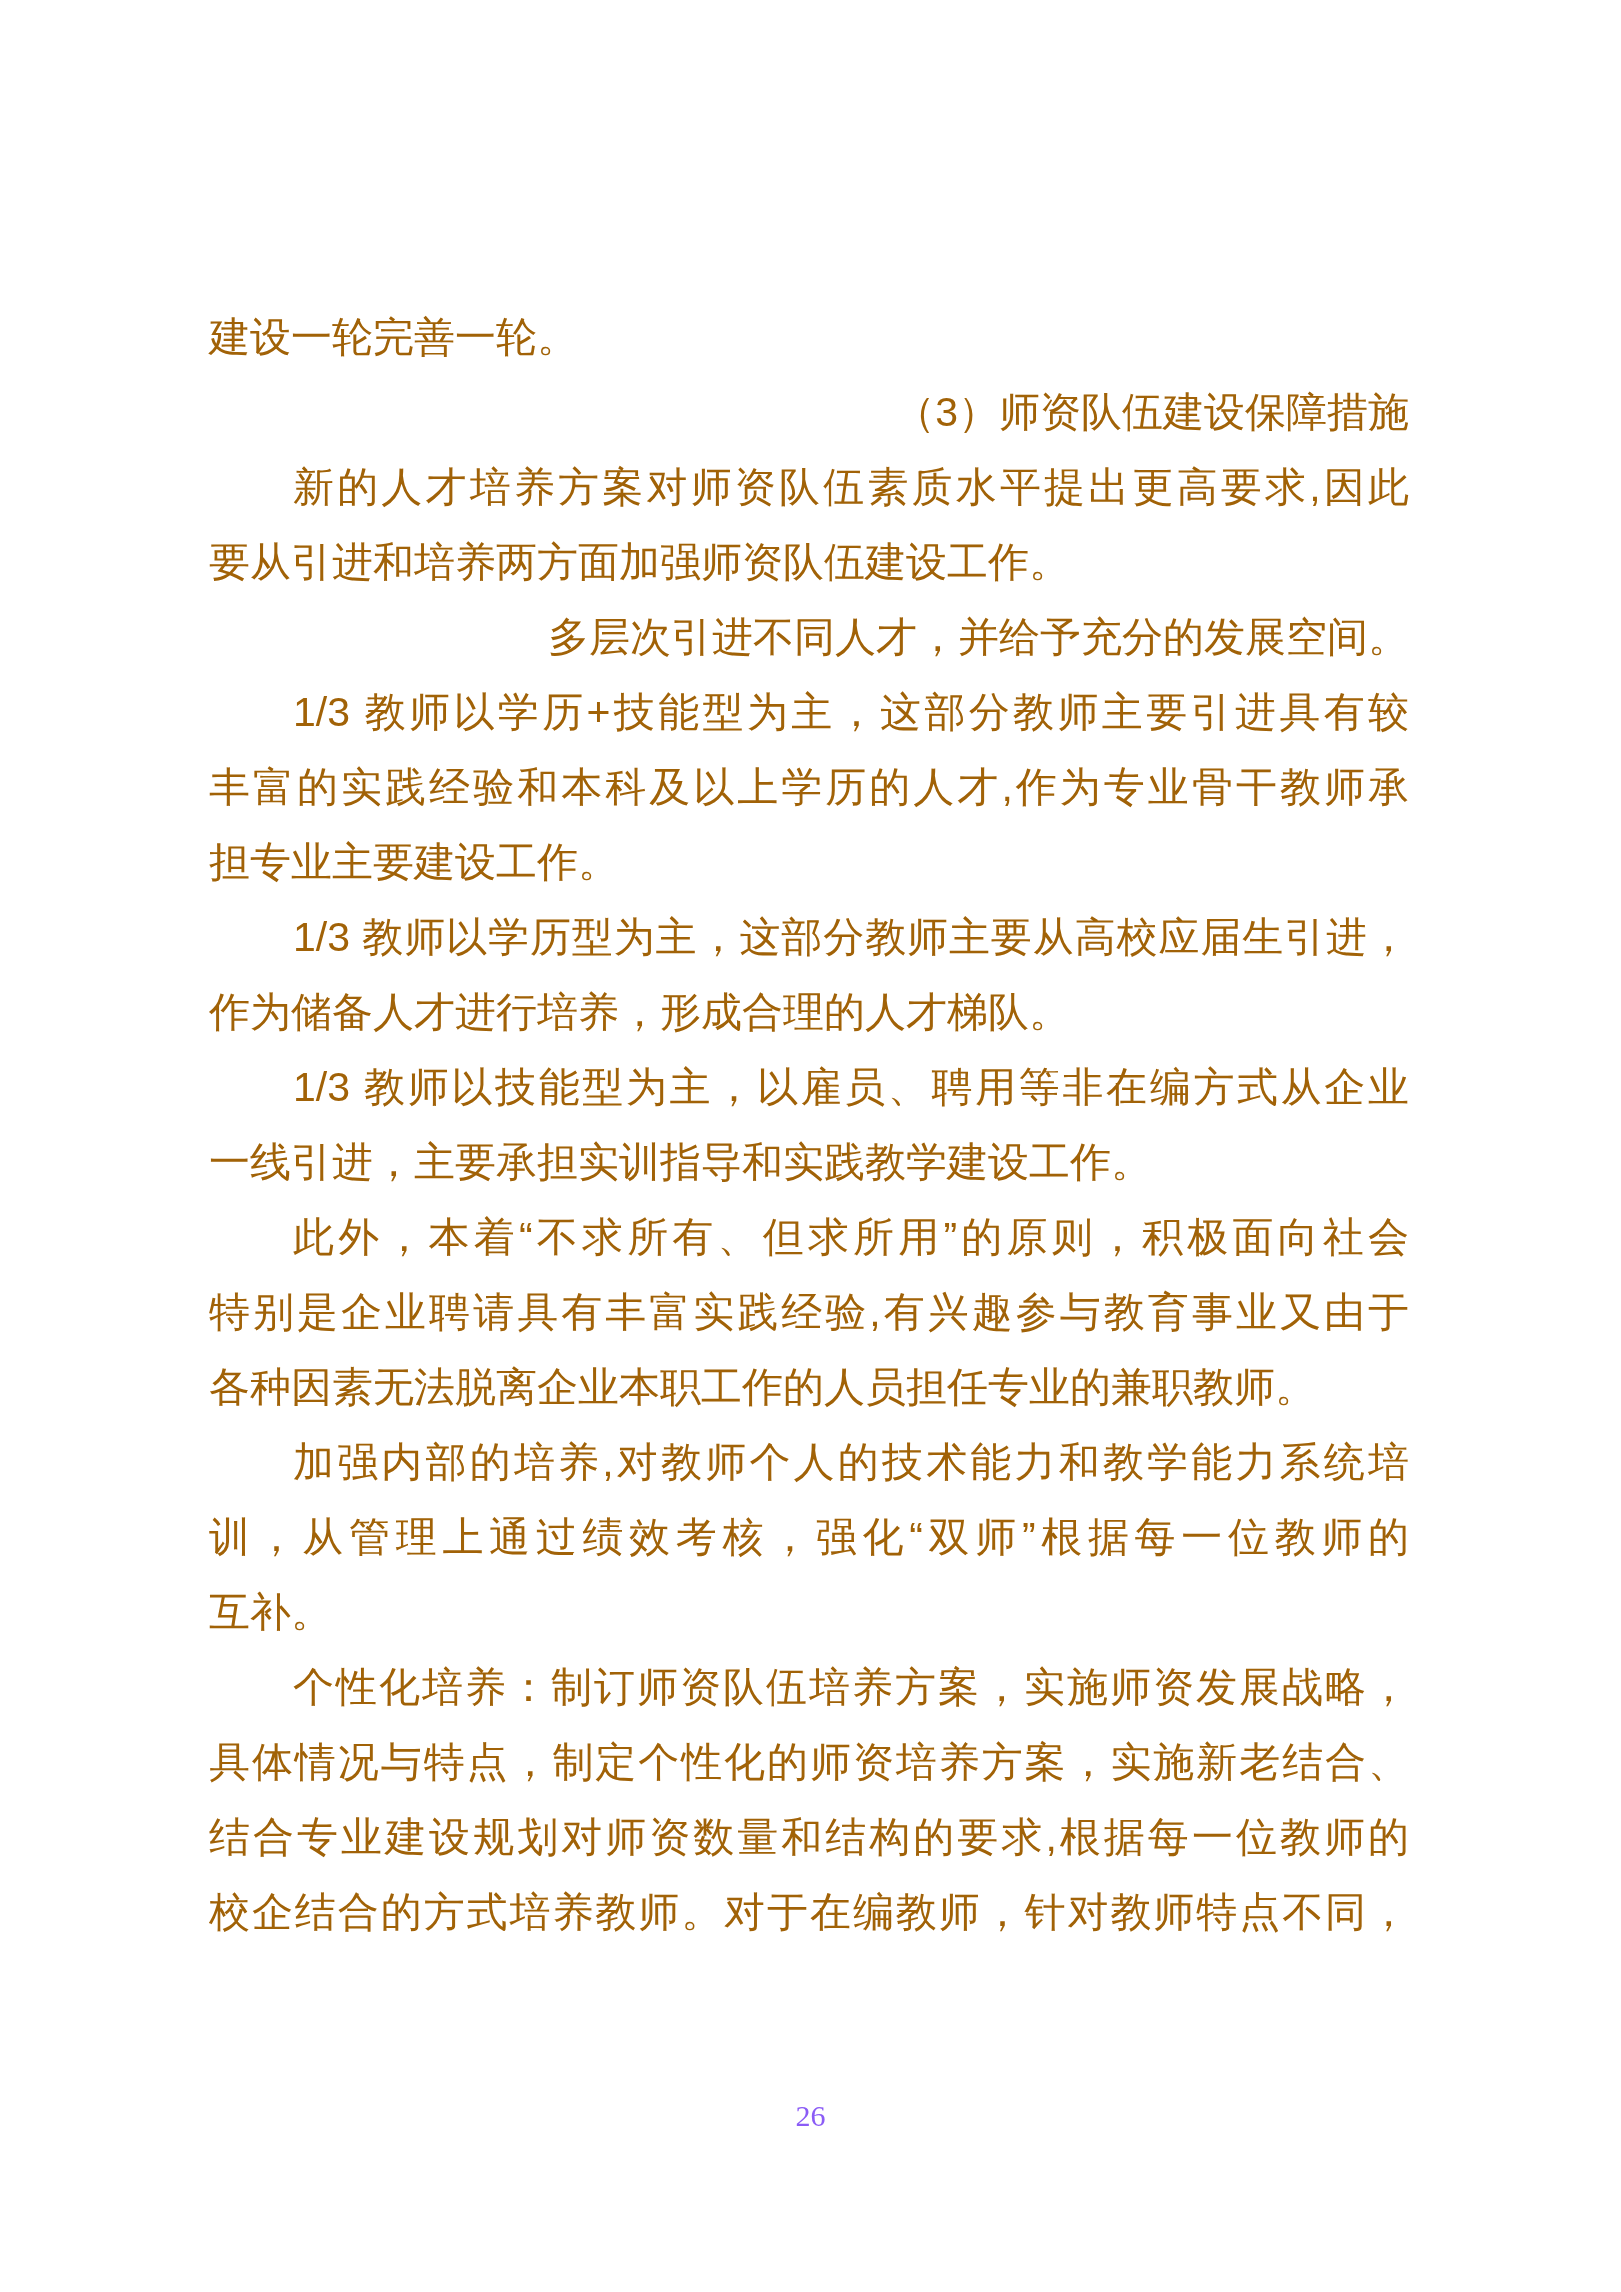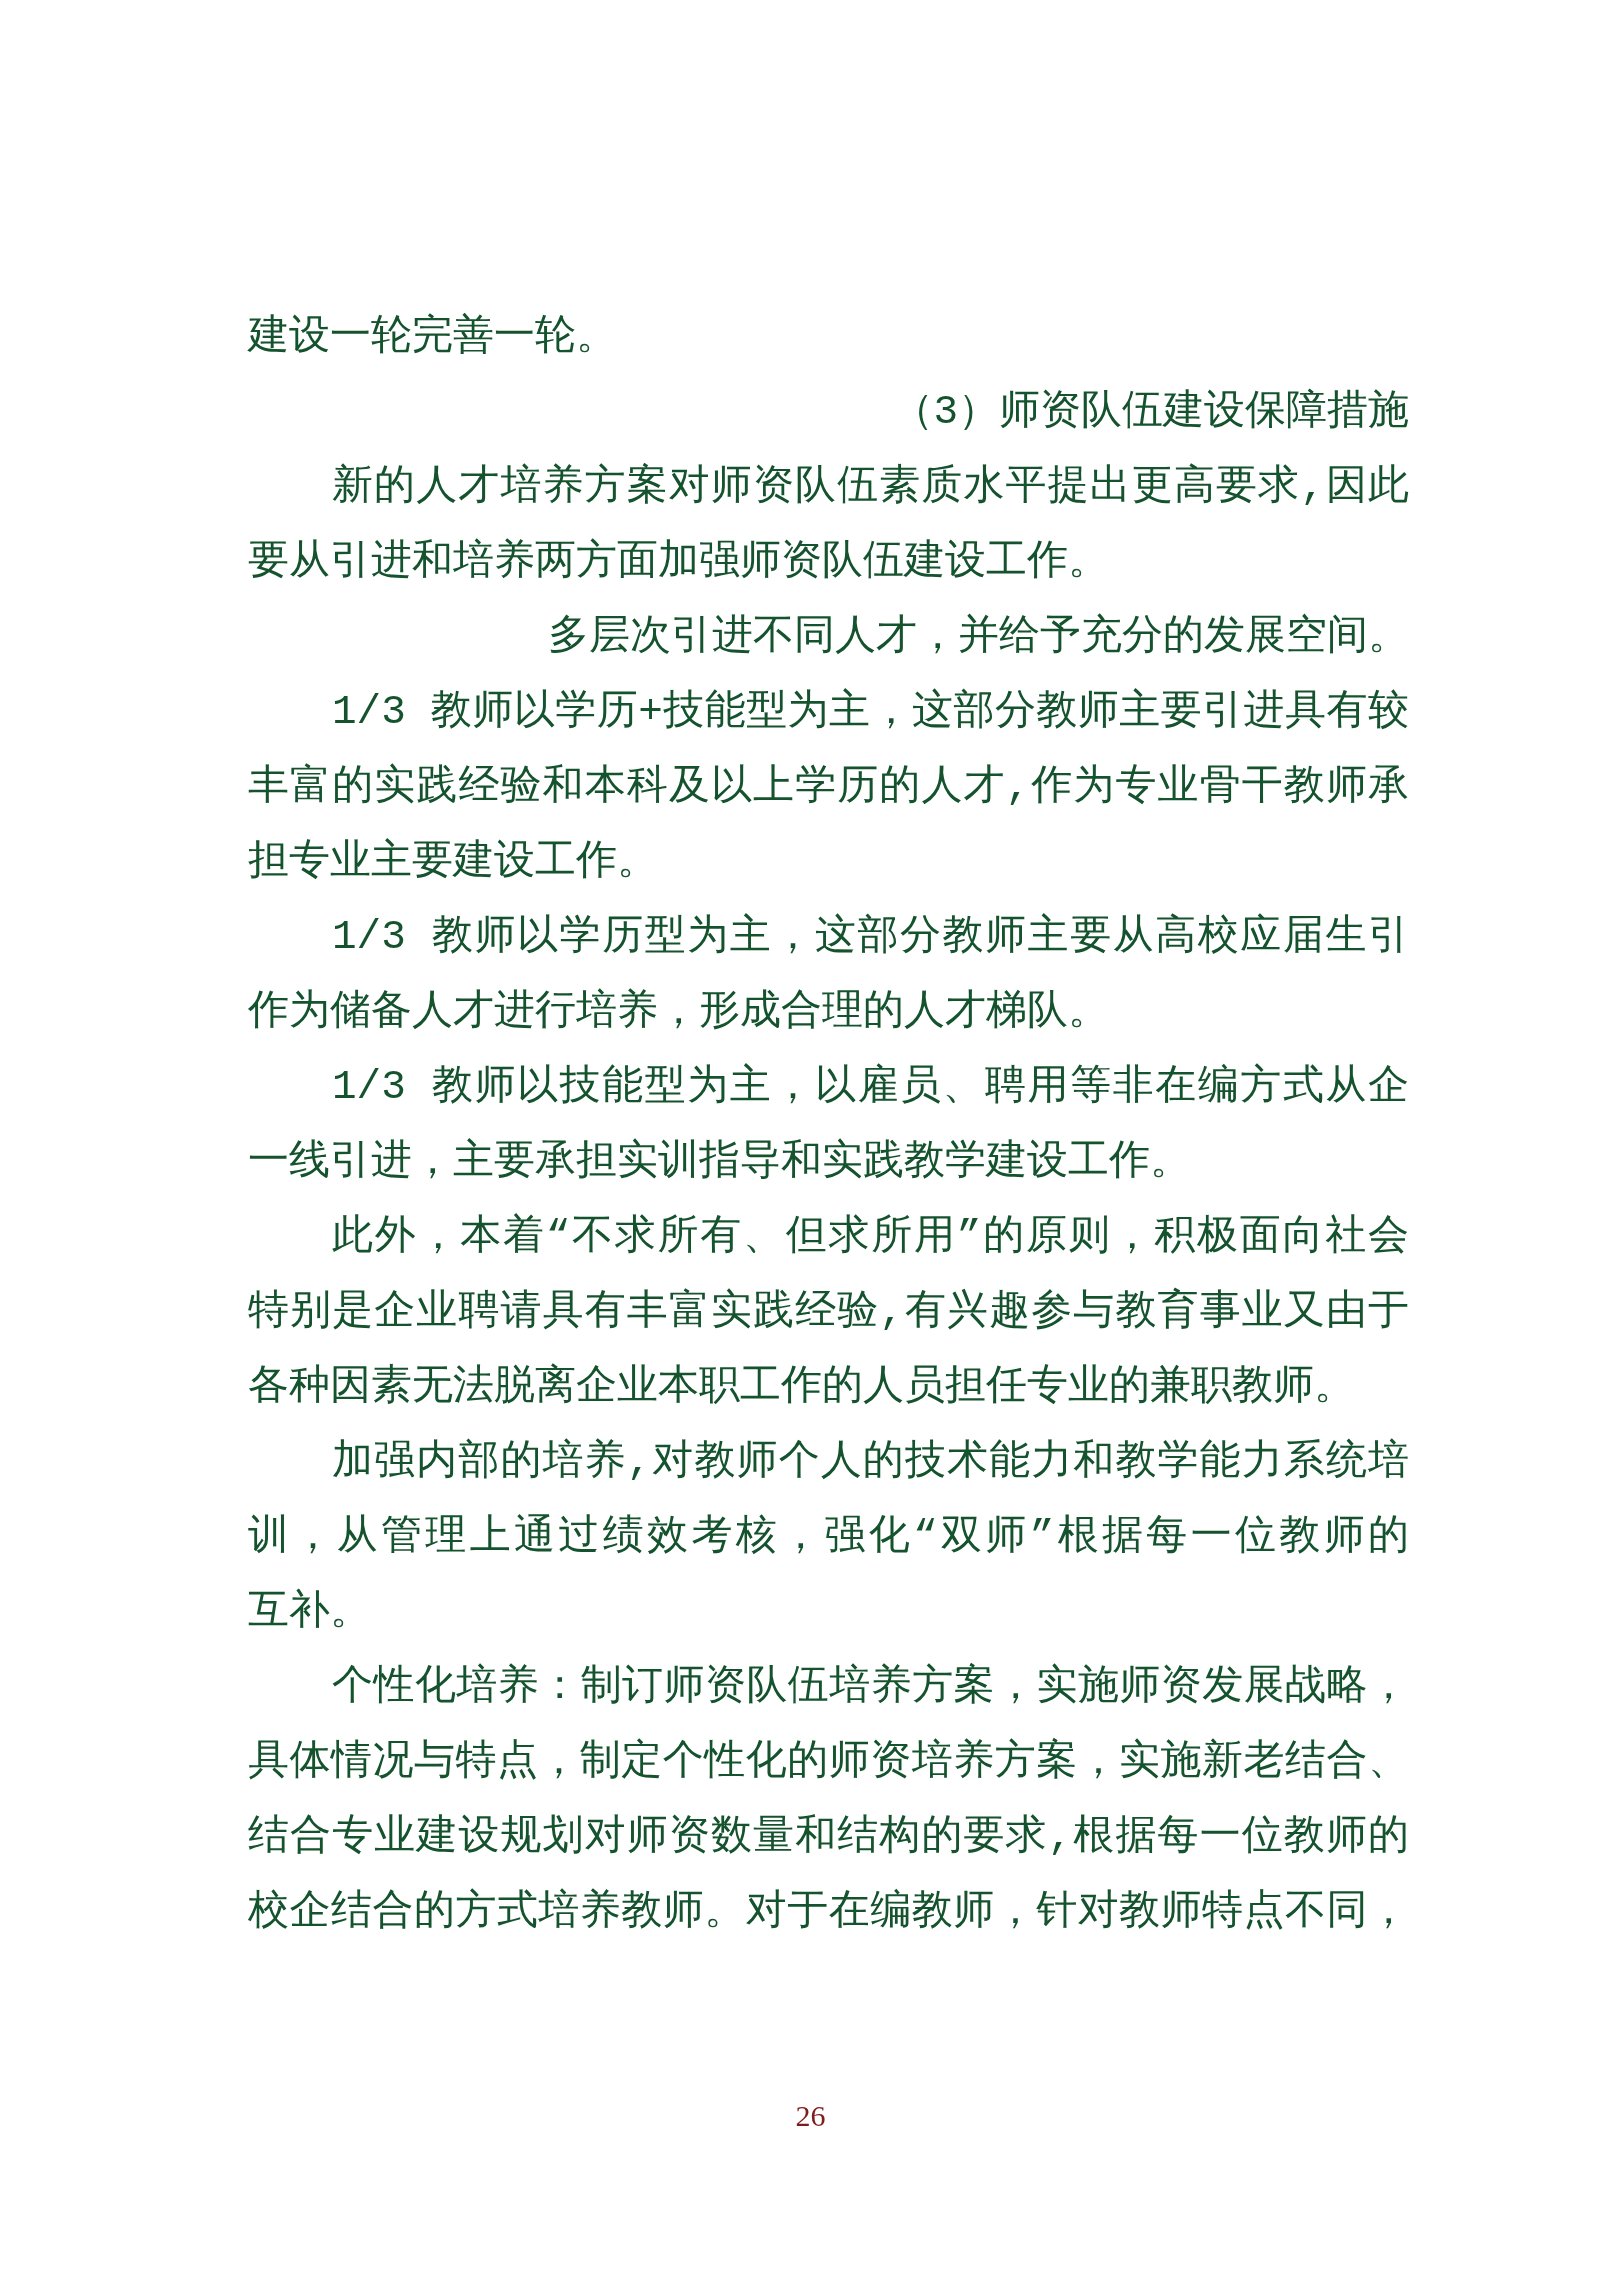--- a/index.html
+++ b/index.html
@@ -18,25 +18,24 @@
   .text-block {
     position: absolute;
     left: 209px;
     top: 300px;
     width: 1200px;
   }
   .line {
     height: 75px;
     line-height: 75px;
     font-size: 41px;
-    font-family: Liberation Mono, monospace;
-    color: #14532d;
+    font-family: Liberation Sans, sans-serif;
+    color: #a16207;
     text-align: left;
     white-space: nowrap;
-    margin-left: 39px;
   }
   .line.indent {
     padding-left: 84px;
     text-align: right;
   }
   .line.justify {
     white-space: normal;
     overflow: hidden;
     text-align: justify;
     text-align-last: justify;
@@ -44,21 +43,21 @@
   }
   .page-number {
     position: absolute;
     top: 2096px;
     left: 0;
     width: 100%;
     text-align: center;
     font-size: 30px;
     line-height: 39px;
     font-family: "Liberation Serif", "DejaVu Serif", serif;
-    color: #7f1d1d;
+    color: #8b5cf6;
   }
 </style>
 </head>
 <body>
 
 <div class="page">
   <div class="text-block">
     <div class="line">建设一轮完善一轮。</div>
     <div class="line indent">（3）师资队伍建设保障措施</div>
     <div class="line indent justify">新的人才培养方案对师资队伍素质水平提出更高要求,因此</div>

